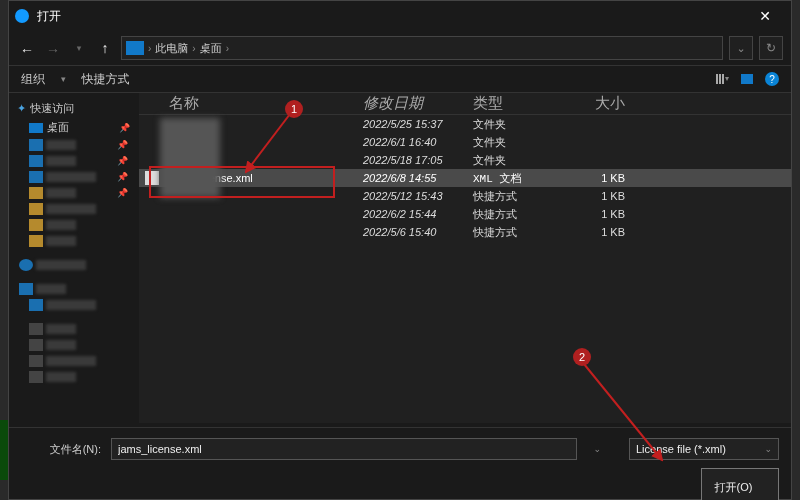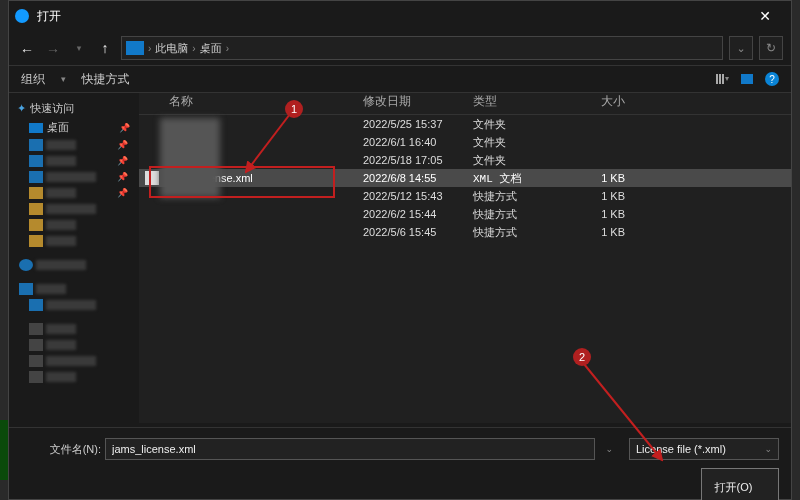--- a/index.html
+++ b/index.html
@@ -29,36 +29,36 @@
   .sideitem { display: flex; align-items: center; gap: 4px; padding: 2px 4px; }
   .staricon { color: #4aa3e0; font-size: 11px; }
   .deskicon { width: 14px; height: 10px; background: #1179c9; }
   .blurRow { display: flex; align-items: center; gap: 3px; padding: 2px 6px; }
   .blurRow .ic { width: 14px; height: 12px; background: #444; }
   .blurRow .ic.blue { background: #1a6fb0; }
   .blurRow .ic.orange { background: #b58a2d; }
   .blurRow .tx { width: 30px; height: 10px; background: #3a3a3a; filter: blur(1.5px); }
   .blurRow .tx.w { width: 50px; }
   .filepane { flex: 1; background: #202020; position: relative; }
-  .headerrow { display: flex; font-size: 12px; color: #aaa; height: 22px; align-items: flex-start; border-bottom: 1px solid #333; }
+  .headerrow { display: flex; font-size: 15px; color: #aaa; height: 22px; align-items: center; border-bottom: 1px solid #333; }
   .col-name { width: 200px; padding-left: 6px; }
-  .col-date { width: 110px; }
+  .col-date { width: 110px; font-style: italic; }
   .col-type { width: 90px; font-family: Liberation Mono, monospace; }
   .col-size { width: 70px; text-align: right; padding-right: 8px; }
   .thumbcol { width: 24px; }
   .filerow { display: flex; font-size: 11px; color: #ddd; height: 18px; align-items: center; }
   .filerow.sel { background: #4a4a4a; color: #fff; }
   .filerow .ficon { width: 14px; height: 14px; background: #ddd; margin-left: 6px; }
   
   .badge { position: absolute; width: 18px; height: 18px; border-radius: 50%; background: #b02020; color: #fff; font-size: 11px; display: flex; align-items: center; justify-content: center; z-index: 5; }
   .arrow { position: absolute; z-index: 4; }
   .arrow svg { overflow: visible; }
   .redbox { position: absolute; border: 2px solid #c21f1f; z-index: 3; }
   .bottombar { position: absolute; left: 0; right: 0; bottom: 0; height: 72px; border-top: 1px solid #333; background: #1a1a1a; padding: 6px 12px; }
-  .fnrow { display: flex; align-items: center; gap: 4px; margin-top: 4px; }
+  .fnrow { display: flex; align-items: center; gap: 10px; margin-top: 4px; }
   .fnlabel { font-size: 11px; color: #ccc; width: 80px; text-align: right; }
   .fninput { flex: 1; height: 22px; background: #222; border: 1px solid #555; font-size: 11px; color: #eee; padding: 0 6px; }
   .filtersel { width: 150px; height: 22px; background: #222; border: 1px solid #555; font-size: 11px; color: #eee; padding: 0 6px; display: flex; align-items: center; justify-content: space-between; }
   .btnrow { display: flex; justify-content: flex-end; gap: 8px; margin-top: 8px; }
   .dlgbtn { width: 78px; height: 38px; border: 1px solid #777; background: #222; color: #eee; font-size: 11px; display: flex; align-items: center; justify-content: center; }
   .pin { color: #888; font-size: 9px; margin-left: auto; }
   .leftstrip { position: absolute; left: 0; top: 420px; width: 8px; height: 60px; background: #0a4a0a; }
   .bigblurthumb { position: absolute; left: 160px; top: 118px; width: 60px; height: 80px; background: #555; filter: blur(3px); }
 </style>
 </head>
@@ -232,21 +232,21 @@
           <div class="filerow">
             <div class="thumbcol"></div>
             <div class="col-name"></div>
             <div class="col-date">2022/6/2 15:44</div>
             <div class="col-type">快捷方式</div>
             <div class="col-size">1 KB</div>
           </div>
           <div class="filerow">
             <div class="thumbcol"></div>
             <div class="col-name"></div>
-            <div class="col-date">2022/5/6 15:45</div>
+            <div class="col-date">2022/5/6 15:40</div>
             <div class="col-type">快捷方式</div>
             <div class="col-size">1 KB</div>
           </div>
         </div>
     </div>
   </div>
 
   <div class="bottombar">
     <div class="fnrow">
       <div class="fnlabel">文件名(N):</div>

